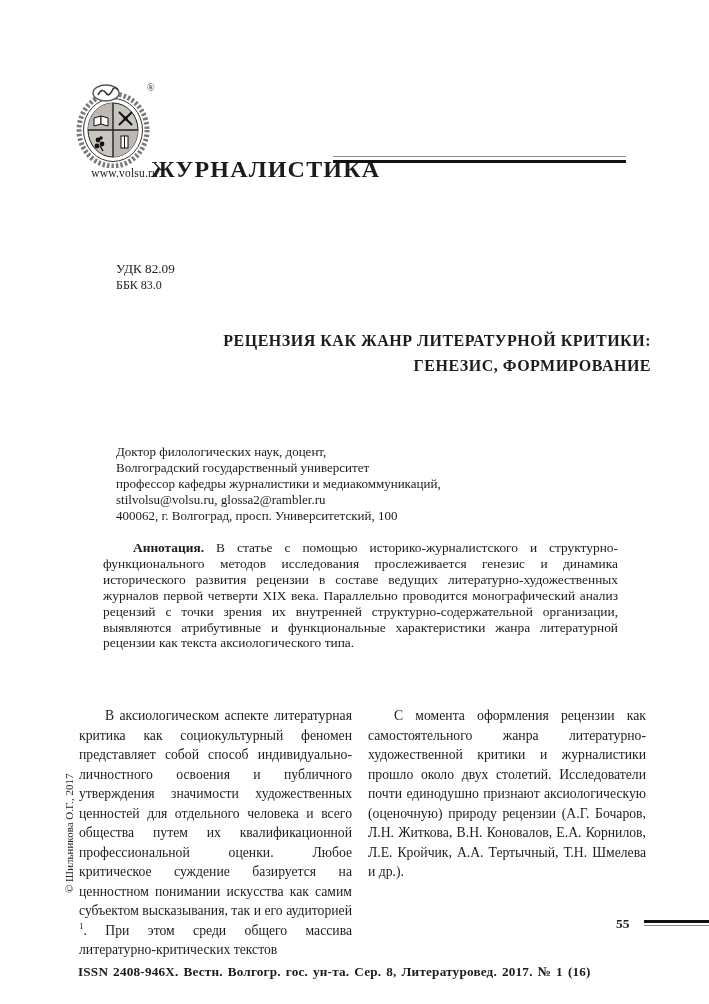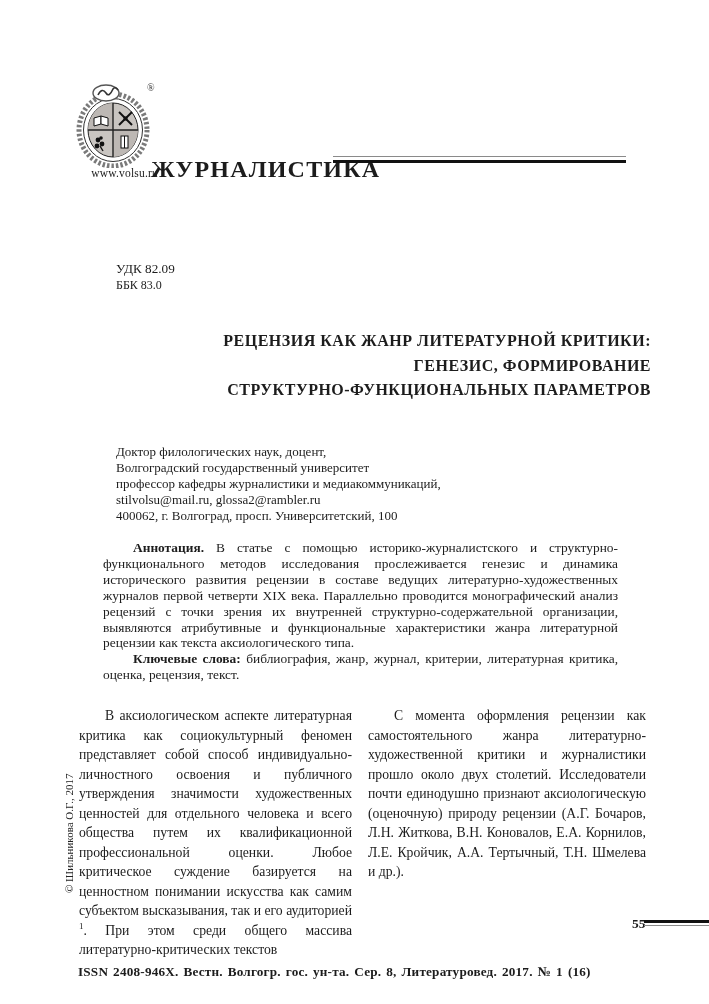--- a/index.html
+++ b/index.html
@@ -49,21 +49,21 @@
   sup { font-size:9px; line-height:0; }
 
   
   .copyright { position:absolute; left:63px; top:893px; width:132px;
                font-size:11px; color:#222; transform-origin:0 0;
                transform:rotate(-90deg); white-space:nowrap; }
 
   
   .footer-issn { position:absolute; left:78px; top:964px; font-size:13.2px;
                  font-weight:bold; word-spacing:1.5px; letter-spacing:0.2px;text-align:center; }
-  .footer-page { position:absolute; left:632px; top:916px; font-size:13.5px;
+  .footer-page { position:absolute; left:616px; top:916px; font-size:13.5px;
                  font-weight:bold; }
   .rule-thick-thin { position:absolute; left:644px; top:920px; width:65px;
                      height:2px; border-top:3px solid #111; border-bottom:1px solid #8a8a8a; }
 </style>
 </head>
 <body>
 
 <div class="page">
 
   <svg class="logo-svg" viewBox="0 0 74 84" xmlns="http://www.w3.org/2000/svg">
@@ -101,34 +101,32 @@
 
   <div class="section-title">ЖУРНАЛИСТИКА</div>
   <div class="rule-thin-thick"></div>
 
   <div class="udk">УДК 82.09</div>
   <div class="bbk">ББК 83.0</div>
 
   <div class="article-title">
     <div>РЕЦЕНЗИЯ КАК ЖАНР ЛИТЕРАТУРНОЙ КРИТИКИ:</div>
     <div>ГЕНЕЗИС, ФОРМИРОВАНИЕ</div>
-    <div>СТРУКТУРНО-ФУНКЦИОНАЛЬНЫХ ПАРАМЕТРОВ</div>
   </div>
 
   <div class="affiliation">
     <div>Доктор филологических наук, доцент,</div>
     <div>Волгоградский государственный университет</div>
     <div>профессор кафедры журналистики и медиакоммуникаций,</div>
-    <div>stilvolsu@mail.ru, glossa2@rambler.ru</div>
+    <div>stilvolsu@volsu.ru, glossa2@rambler.ru</div>
     <div>400062, г. Волгоград, просп. Университетский, 100</div>
   </div>
 
   <div class="abstract-block">
     <p><span class="lbl">Аннотация.</span><span> В статье с помощью историко-журналистского и структурно-функционального методов исследования прослеживается генезис и динамика исторического развития рецензии в составе ведущих литературно-художественных журналов первой четверти XIX века. Параллельно проводится монографический анализ рецензий с точки зрения их внутренней структурно-содержательной организации, выявляются атрибутивные и функциональные характеристики жанра литературной рецензии как текста аксиологического типа.</span></p>
-    <p><span class="lbl">Ключевые слова:</span><span> библиография, жанр, журнал, критерии, литературная критика, оценка, рецензия, текст.</span></p>
   </div>
 
   <div class="col col-left">
     <p class="indent"><span>В аксиологическом аспекте литературная критика как социокультурный феномен представляет собой способ индивидуально-личностного освоения и публичного утверждения значимости художественных ценностей для отдельного человека и всего общества путем их квалификационной профессиональной оценки. Любое критическое суждение базируется на ценностном понимании искусства как самим субъектом высказывания, так и его аудиторией </span><sup>1</sup><span>. При этом среди общего массива литературно-критических текстов</span></p>
   </div>
 
   <div class="col col-right">
     <p class="indent">С момента оформления рецензии как самостоятельного жанра литературно-художественной критики и журналистики прошло около двух столетий. Исследователи почти единодушно признают аксиологическую (оценочную) природу рецензии (А.Г. Бочаров, Л.Н. Житкова, В.Н. Коновалов, Е.А. Корнилов, Л.Е. Кройчик, А.А. Тертычный, Т.Н. Шмелева и др.).</p>
   </div>
 

